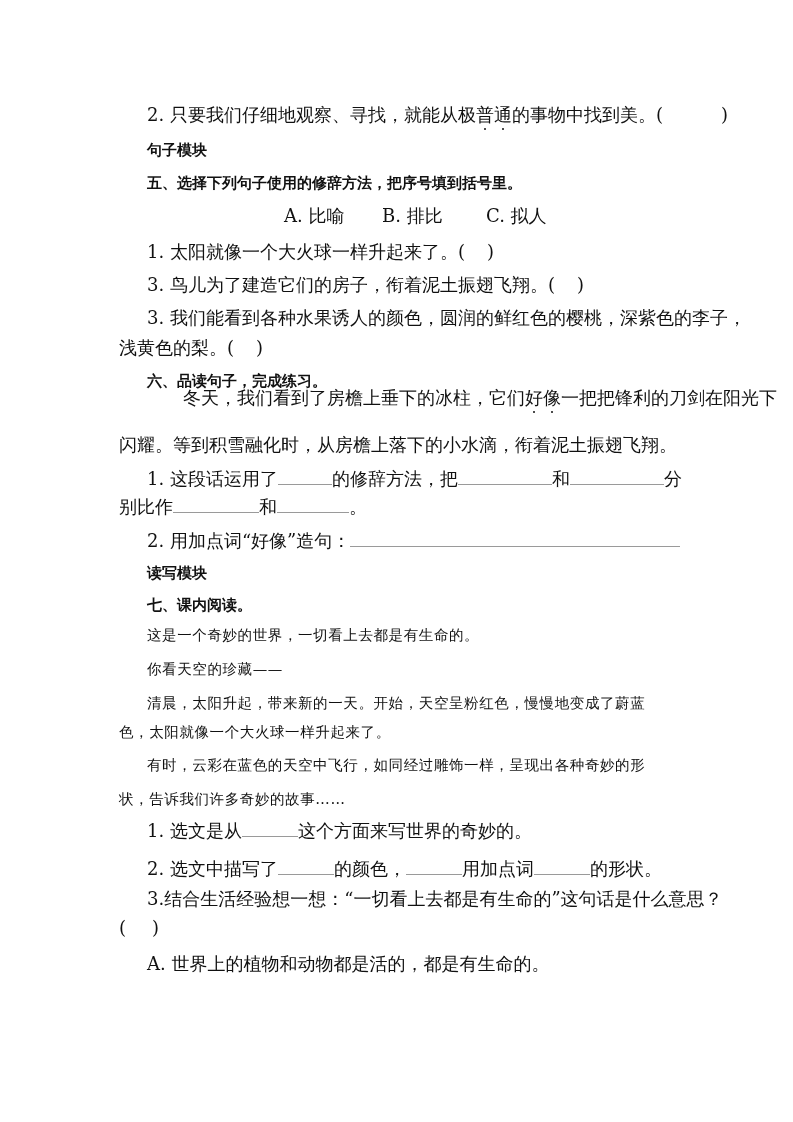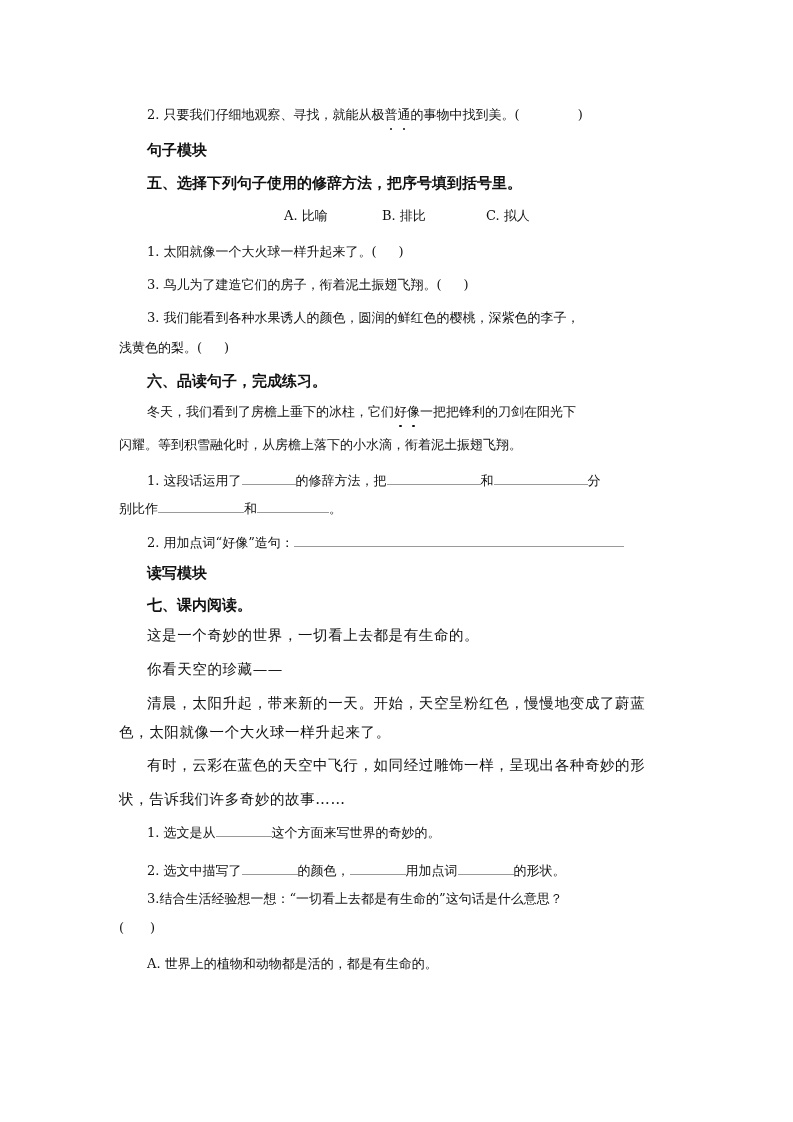--- a/index.html
+++ b/index.html
@@ -12,21 +12,21 @@
       height: 1122px;
       position: relative;
       overflow: hidden;
       font-family: "DejaVu Serif", "Liberation Serif", serif;
       color: #111111;
     }
     .line {
       position: absolute;
       left: 0;
       white-space: nowrap;
-      font-size: 13px;
+      font-size: 18px;
       line-height: 20px;
     }
     .ind { left: 147px; }
     .flush { left: 119px; }
     .bold {
       font-family: "DejaVu Sans", "Liberation Sans", sans-serif;
       font-weight: bold;
       font-size: 15px;
       text-align: center;
     }
@@ -81,21 +81,21 @@
   <span>3. 鸟儿为了建造它们的房子，衔着泥土振翅飞翔。(</span><span class="paren-gap" style="width:22px;"></span><span>)</span>
 </div>
 
 <div class="line ind" style="top:308px;">3. 我们能看到各种水果诱人的颜色，圆润的鲜红色的樱桃，深紫色的李子，</div>
 <div class="line flush" style="top:338px;">
   <span>浅黄色的梨。(</span><span class="paren-gap" style="width:22px;"></span><span>)</span>
 </div>
 
 <div class="line ind bold" style="top:371px;">六、品读句子，完成练习。</div>
 
-<div class="line ind" style="top:402px;">
+<div class="line ind" style="top:388px;margin-left:36px;">
   <span>冬天，我们看到了房檐上垂下的冰柱，它们</span><span class="dot">好</span><span class="dot">像</span><span>一把把锋利的刀剑在阳光下</span>
 </div>
 <div class="line flush" style="top:435px;">闪耀。等到积雪融化时，从房檐上落下的小水滴，衔着泥土振翅飞翔。</div>
 
 <div class="line ind" style="top:468px;">
   <span>1. 这段话运用了</span><span class="blank" style="width:54px;"></span><span>的修辞方法，把</span><span class="blank" style="width:94px;"></span><span>和</span><span class="blank" style="width:94px;"></span><span>分</span>
 </div>
 <div class="line flush" style="top:496px;">
   <span>别比作</span><span class="blank" style="width:86px;"></span><span>和</span><span class="blank" style="width:72px;"></span><span>。</span>
 </div>

